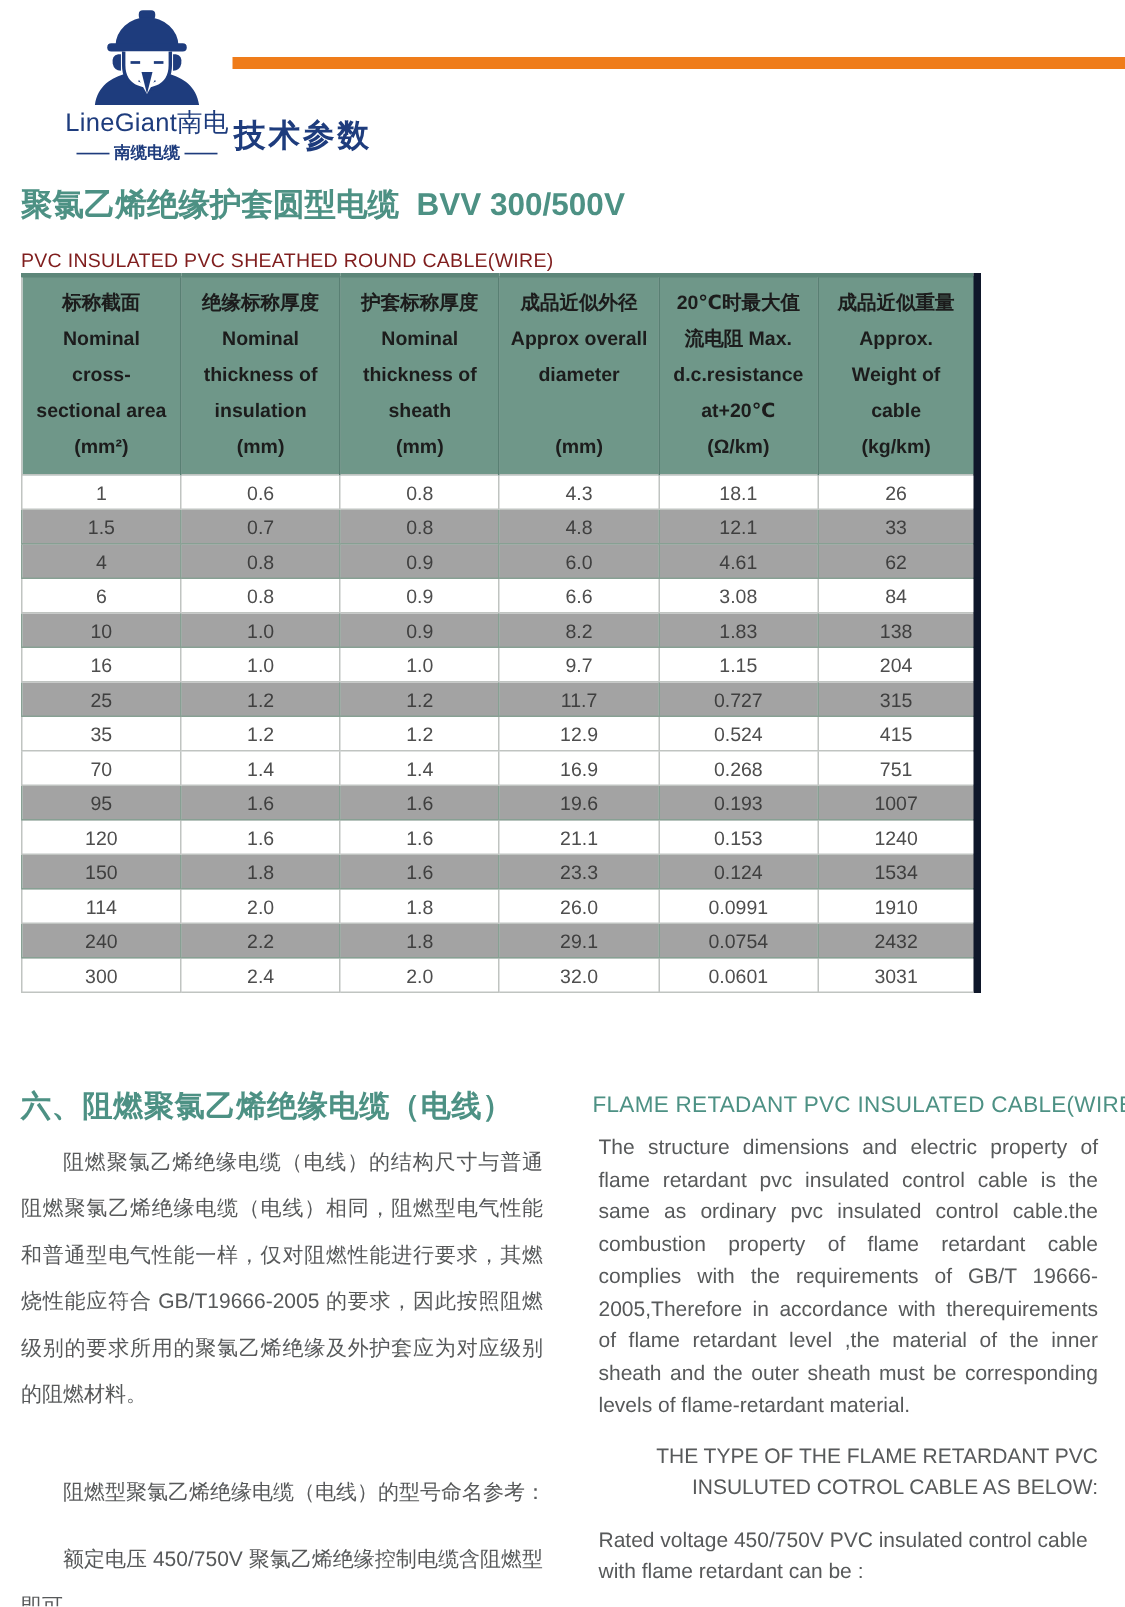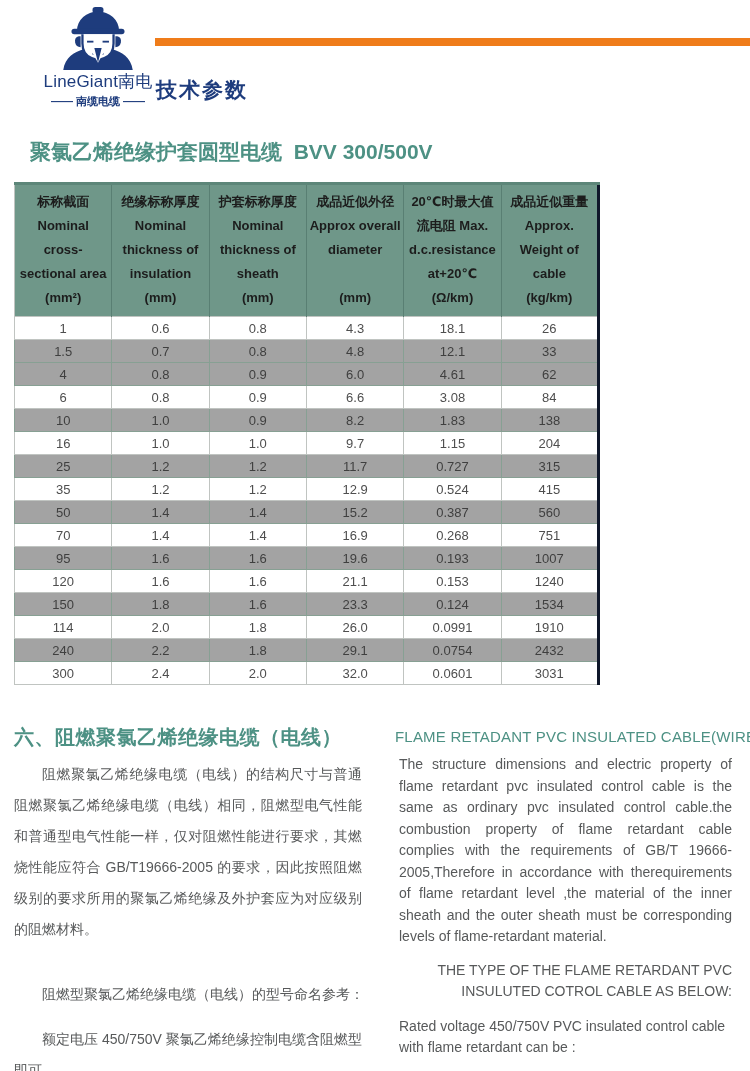--- a/index.html
+++ b/index.html
@@ -11,28 +11,28 @@
   
   .logo { position:absolute; left:38px; top:6px; width:120px; text-align:center; }
   .logo svg { display:block; margin:0 auto; }
   .brand-name { font-size:17px; font-weight:normal; color:#1e3c7d; letter-spacing:0.2px; white-space:nowrap; }
   .brand-sub  { font-size:11px; font-weight:bold; color:#1e3c7d; margin-top:1px; white-space:nowrap; }
   .orange-bar { position:absolute; left:155px; right:0; top:38px; height:8px; }
   .tech-title { position:absolute; left:156px; top:59px; font-size:21px; font-weight:bold; color:#1e3c7d; letter-spacing:2px; }
 
   
   .product { position:absolute; left:14px; top:122px; right:14px; }
-  .product h1 { margin:16px; font-size:21px; font-weight:bold; color:#4d9184; white-space:pre-wrap; }
+  .product h1 { margin:0; font-size:21px; font-weight:bold; color:#4d9184; white-space:pre-wrap; }
   .product .sub { margin-top:16px; font-size:13px; color:#7f1d1d; letter-spacing:0.2px; }
 
   
   .spec-table {
-    position:absolute; left:14px; top:182px; width:586px;
+    position:absolute; left:14px; top:182px; width:640px;
     border-collapse:collapse; table-layout:fixed;
-    border-left:1px solid #c0c4c1; border-right:3px solid #0f172a; border-bottom:1px solid #b4b8b5;
+    border-left:1px solid #c0c4c1; border-right:5px solid #0f172a; border-bottom:1px solid #b4b8b5;
   }
   .spec-table th {
     background:#6f9789; color:#1c1c1c; font-size:13px; font-weight:bold;
     vertical-align:middle; padding:5px 2px 6px 2px;
     border-right:1px solid #597f73; border-top:3px solid #5d8679;
   }
   .spec-table th:last-child { border-right:1px solid #597f73; }
   .spec-table th .hline { line-height:24px; font-weight:bold; }
   .spec-table td {
     height:22px; text-align:center; vertical-align:middle;
@@ -206,28 +206,20 @@
           <td>315</td>
         </tr>
         <tr>
           <td>35</td>
           <td>1.2</td>
           <td>1.2</td>
           <td>12.9</td>
           <td>0.524</td>
           <td>415</td>
         </tr>
-        <tr class="alt">
-          <td>50</td>
-          <td>1.4</td>
-          <td>1.4</td>
-          <td>15.2</td>
-          <td>0.387</td>
-          <td>560</td>
-        </tr>
         <tr>
           <td>70</td>
           <td>1.4</td>
           <td>1.4</td>
           <td>16.9</td>
           <td>0.268</td>
           <td>751</td>
         </tr>
         <tr class="alt">
           <td>95</td>

